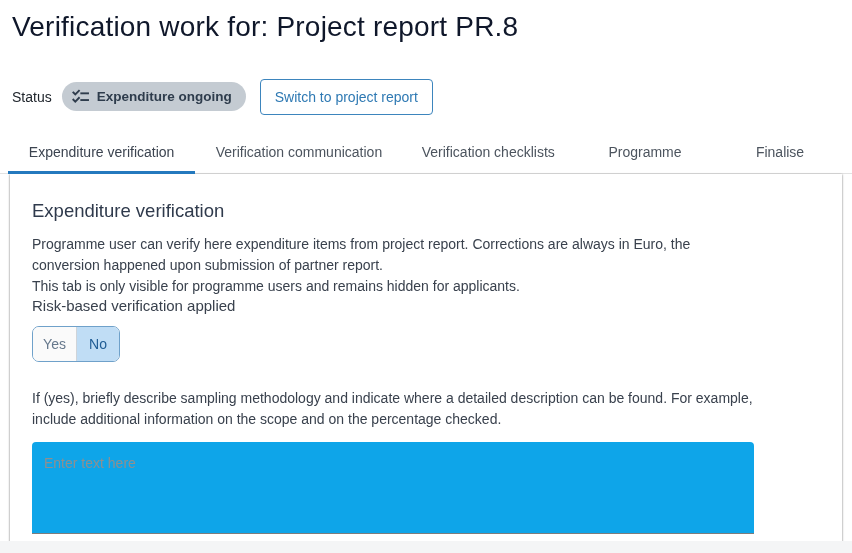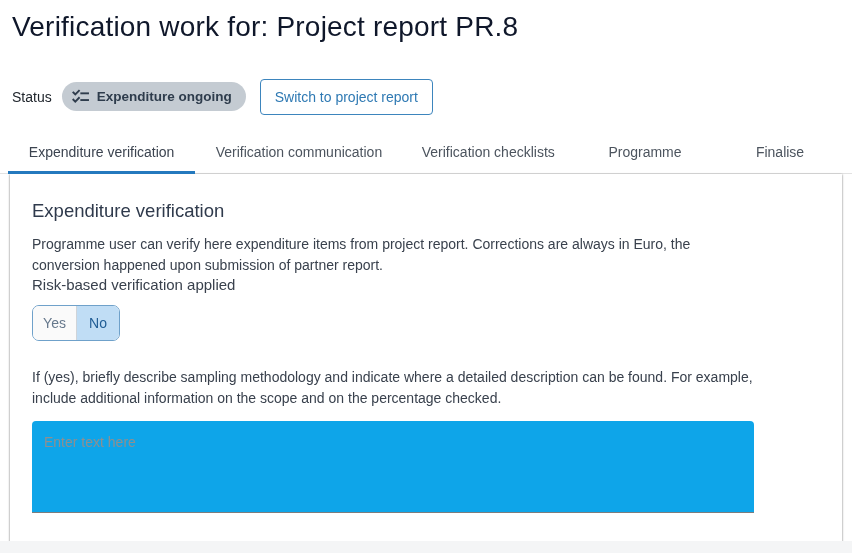--- a/index.html
+++ b/index.html
@@ -120,20 +120,21 @@
   <div class="tab">Verification checklists</div>
   <div class="tab">Programme</div>
   <div class="tab">Finalise</div>
 </div>
 
 <div class="card">
   <h2 class="section-heading">Expenditure verification</h2>
 
   <div class="section-desc">
     <div>Programme user can verify here expenditure items from project report. Corrections are always in Euro, the conversion happened upon submission of partner report.</div>
+    <div>This tab is only visible for programme users and remains hidden for applicants.</div>
   </div>
 
   <div class="risk-label">Risk-based verification applied</div>
 
   <div class="toggle-group">
     <button class="toggle-btn">Yes</button>
     <button class="toggle-btn selected">No</button>
   </div>
 
   <div class="sampling-hint">If (yes), briefly describe sampling methodology and indicate where a detailed description can be found. For example, include additional information on the scope and on the percentage checked.</div>

